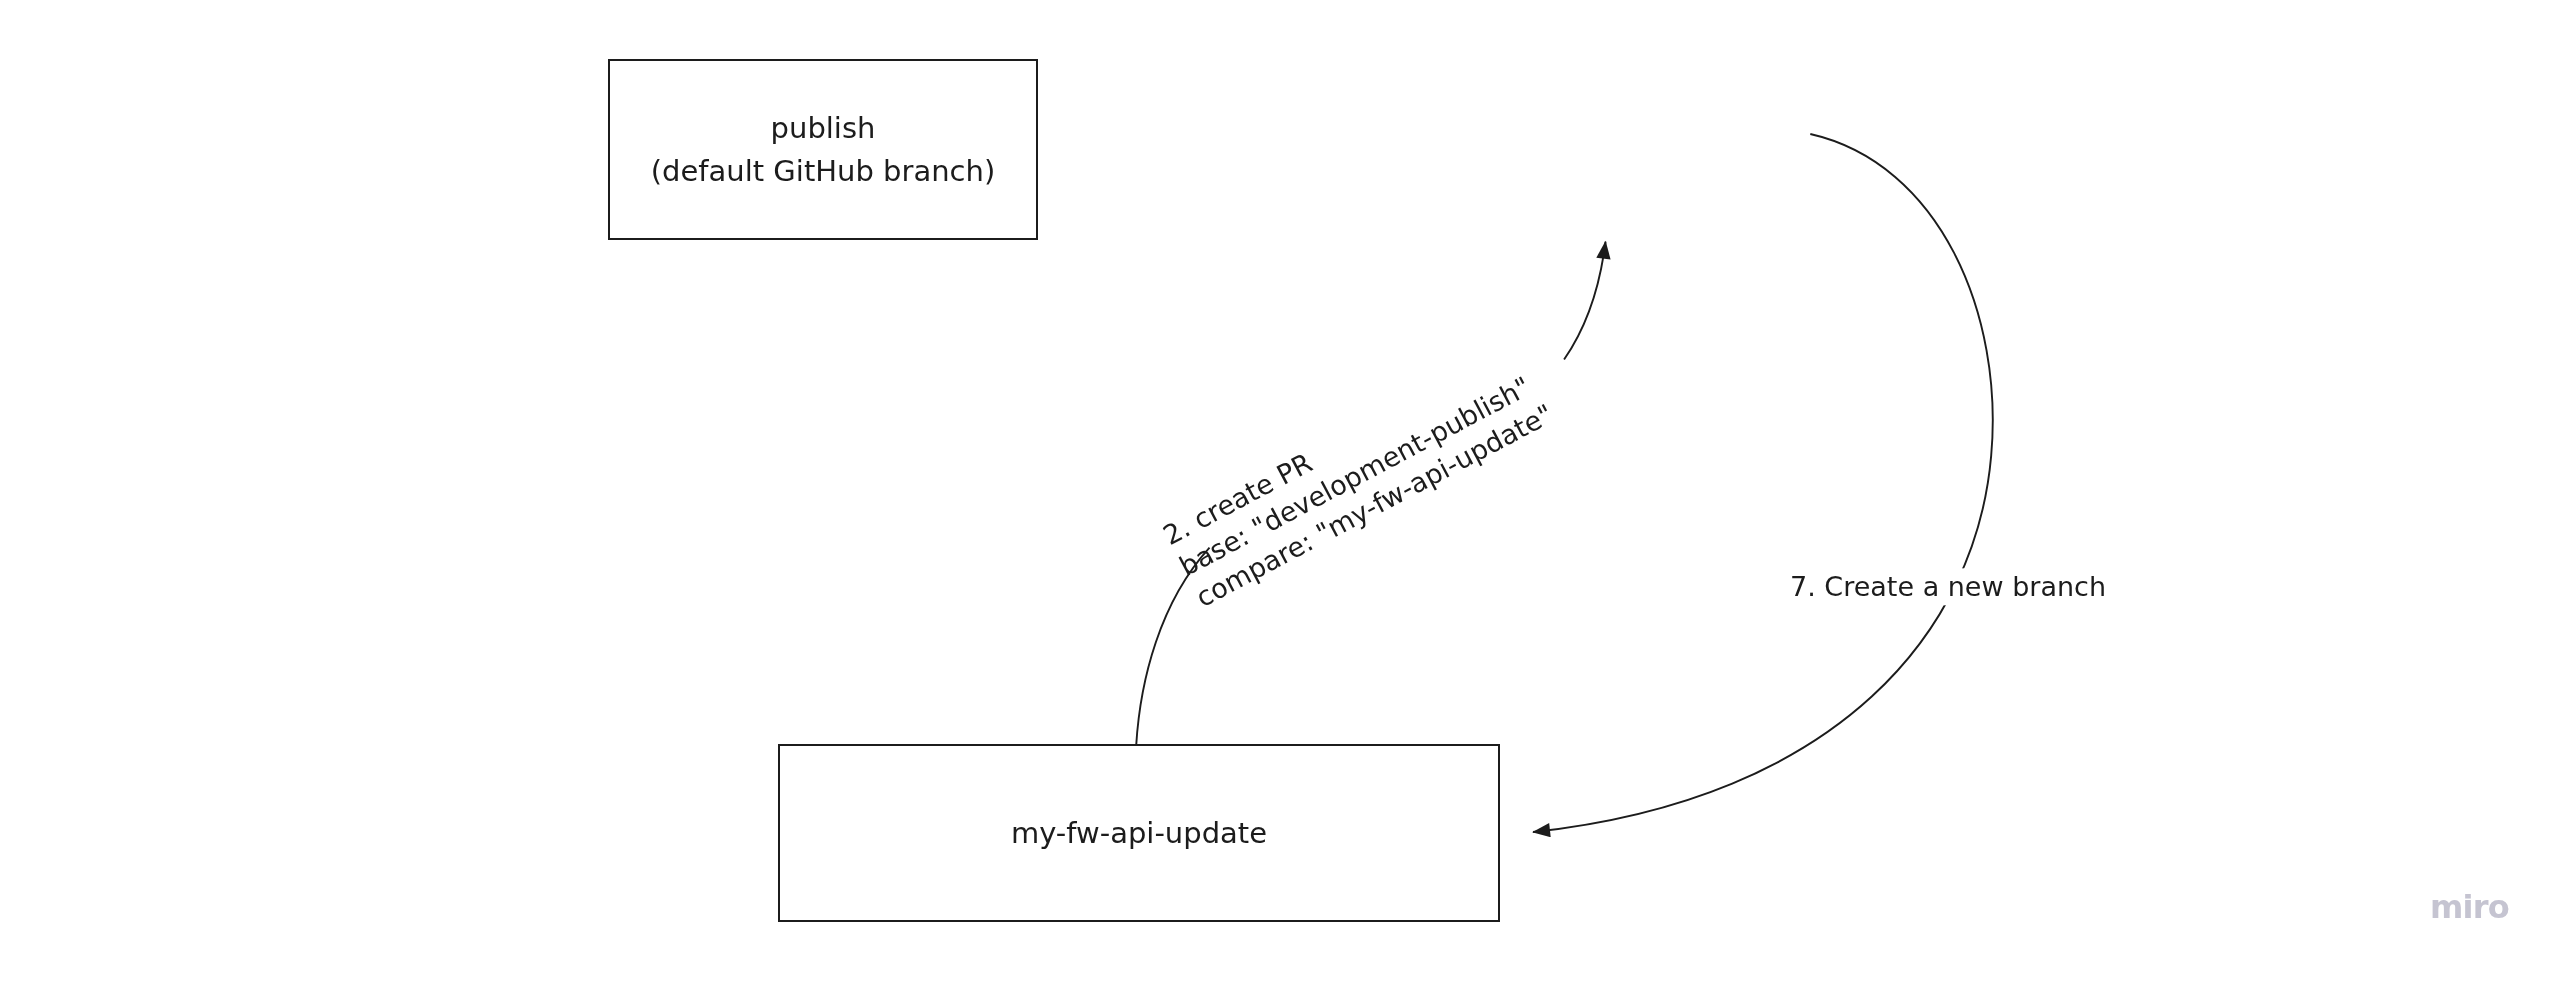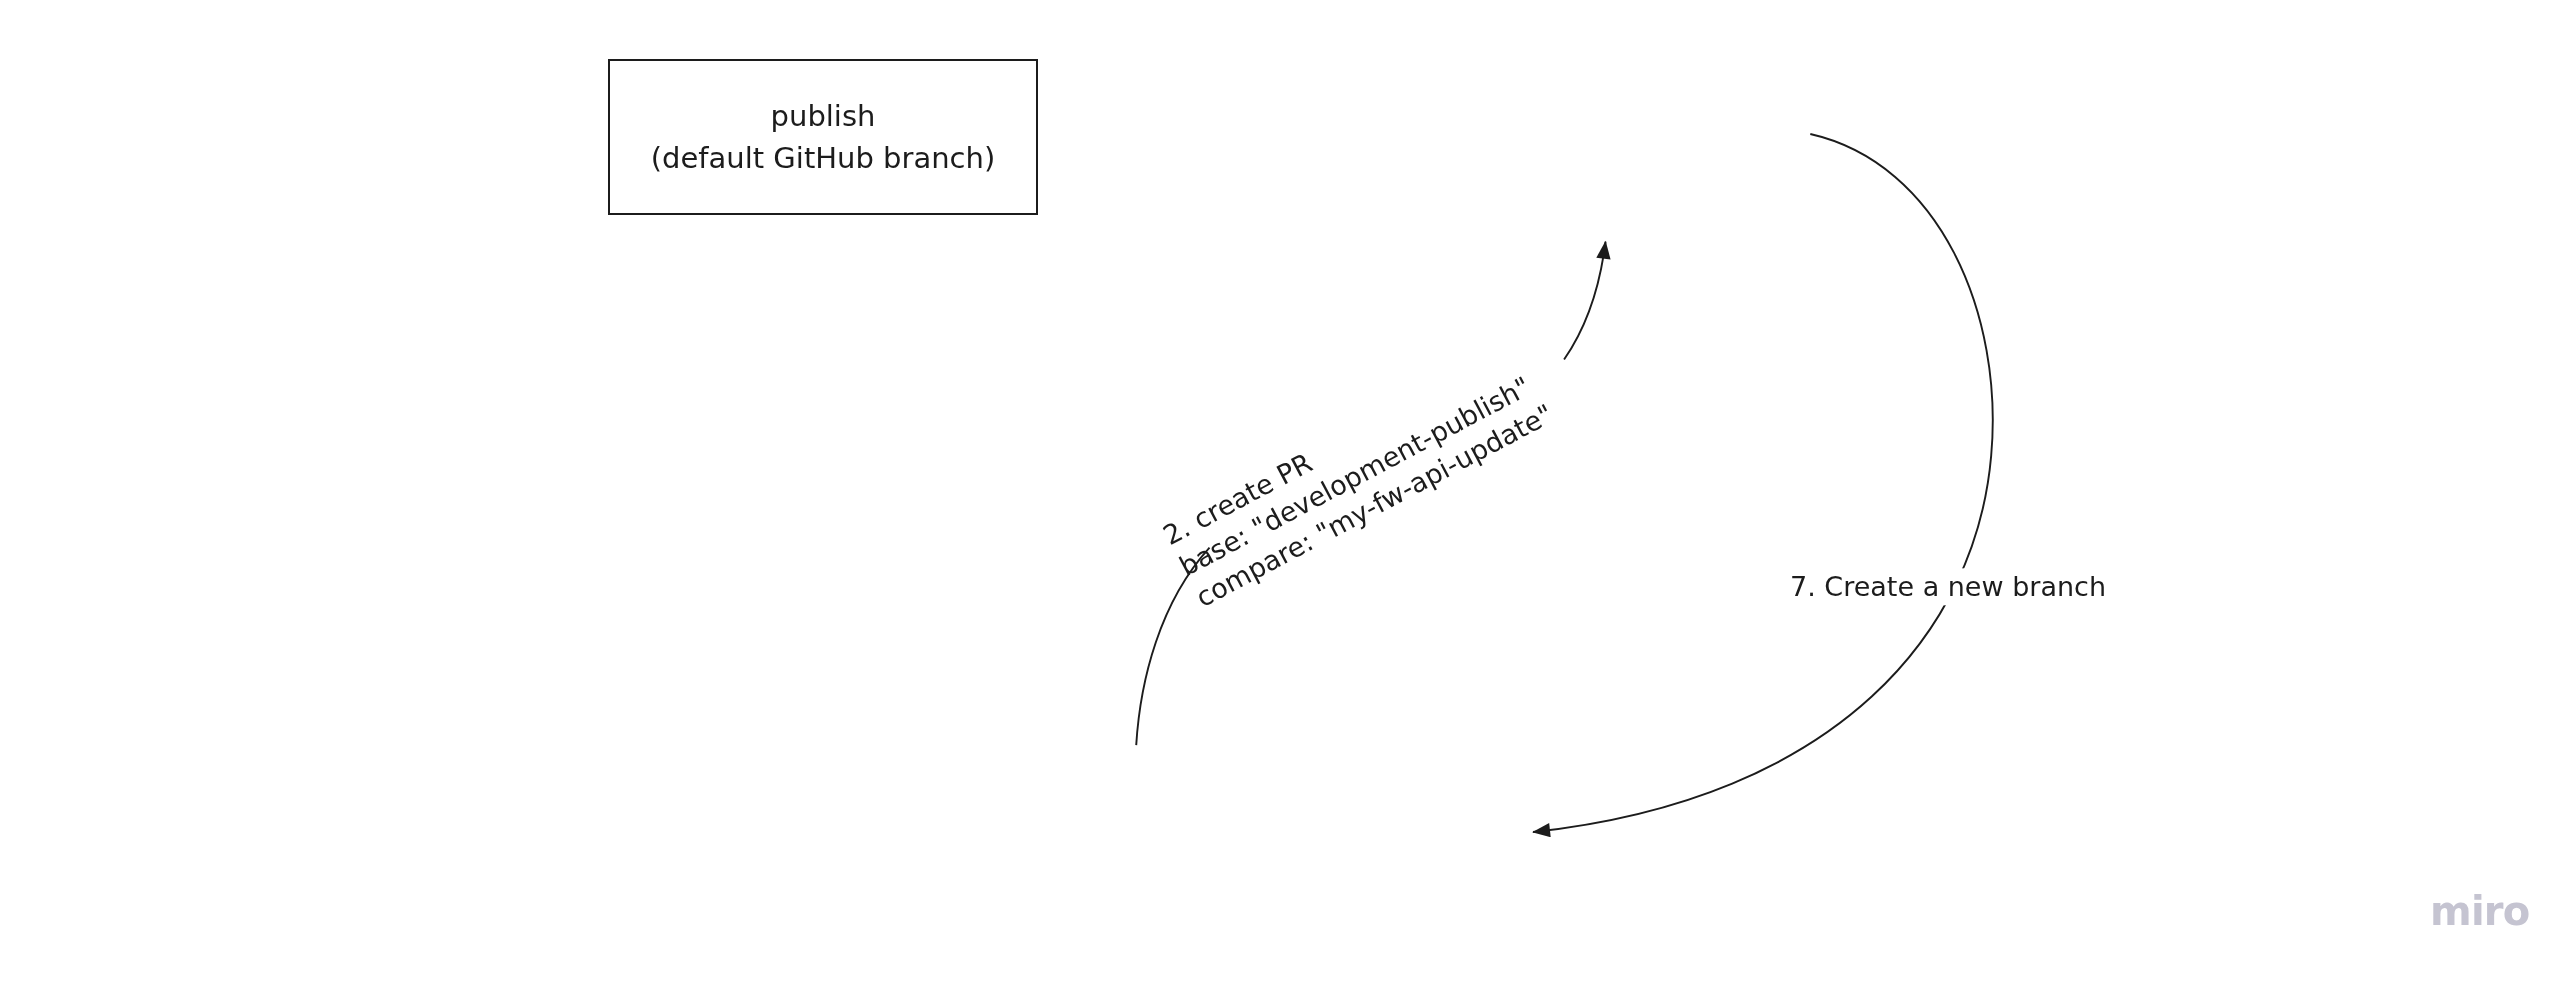--- a/index.html
+++ b/index.html
@@ -40,21 +40,21 @@
     border:2.4px solid var(--stroke);
     display:flex;
     flex-direction:column;
     align-items:center;
     justify-content:center;
     text-align:center;
     font-size:29px;
     line-height:1.45;
     color:var(--text);
   }
-  .node-publish{ left:608px; top:59px; width:430px; height:156px; }
+  .node-publish{ left:608px; top:59px; width:430px; height:181px; }
   .node-development-publish{ left:1410px; top:59px; width:402px; height:152px; }
   .node-my-fw-api-update{ left:778px; top:744px; width:722px; height:178px; }
   .edge-label{
     position:absolute;
     z-index:3;
     font-size:27px;
     color:var(--text);
     white-space:nowrap;
   }
   .edge-label-horizontal{
@@ -67,21 +67,21 @@
     left:1157px; top:522px;
     transform:rotate(-28deg);
     transform-origin:0 0;
     line-height:35px;
   }
   .edge-label-rotated .label-line{ white-space:nowrap; }
   .watermark{
     position:absolute;
     z-index:2;
     left:2430px; top:888px;
-    font-size:40px;
+    font-size:32px;
     font-weight:bold;
     letter-spacing:-0.8px;
     color:var(--watermark);
   }
 </style>
 </head>
 <body>
 
 <div class="canvas">
 
@@ -98,20 +98,23 @@
 
     <path class="edge" d="M 1963 451 C 1990 412, 2008 360, 2015 303" marker-end="url(#arrow)"></path>
   </svg>
 
   <div class="node node-publish">
     <div class="node-line">publish</div>
     <div class="node-line">(default GitHub branch)</div>
   </div>
 
 
+  <div class="node node-my-fw-api-update">
+    <div class="node-line">my-fw-api-update</div>
+  </div>
 
   <div class="edge-label edge-label-horizontal">7. Create a new branch</div>
 
   <div class="edge-label edge-label-rotated">
     <div class="label-line">2. create PR</div>
     <div class="label-line">base: "development-publish"</div>
     <div class="label-line">compare: "my-fw-api-update"</div>
   </div>
 
   <div class="watermark">miro</div>

